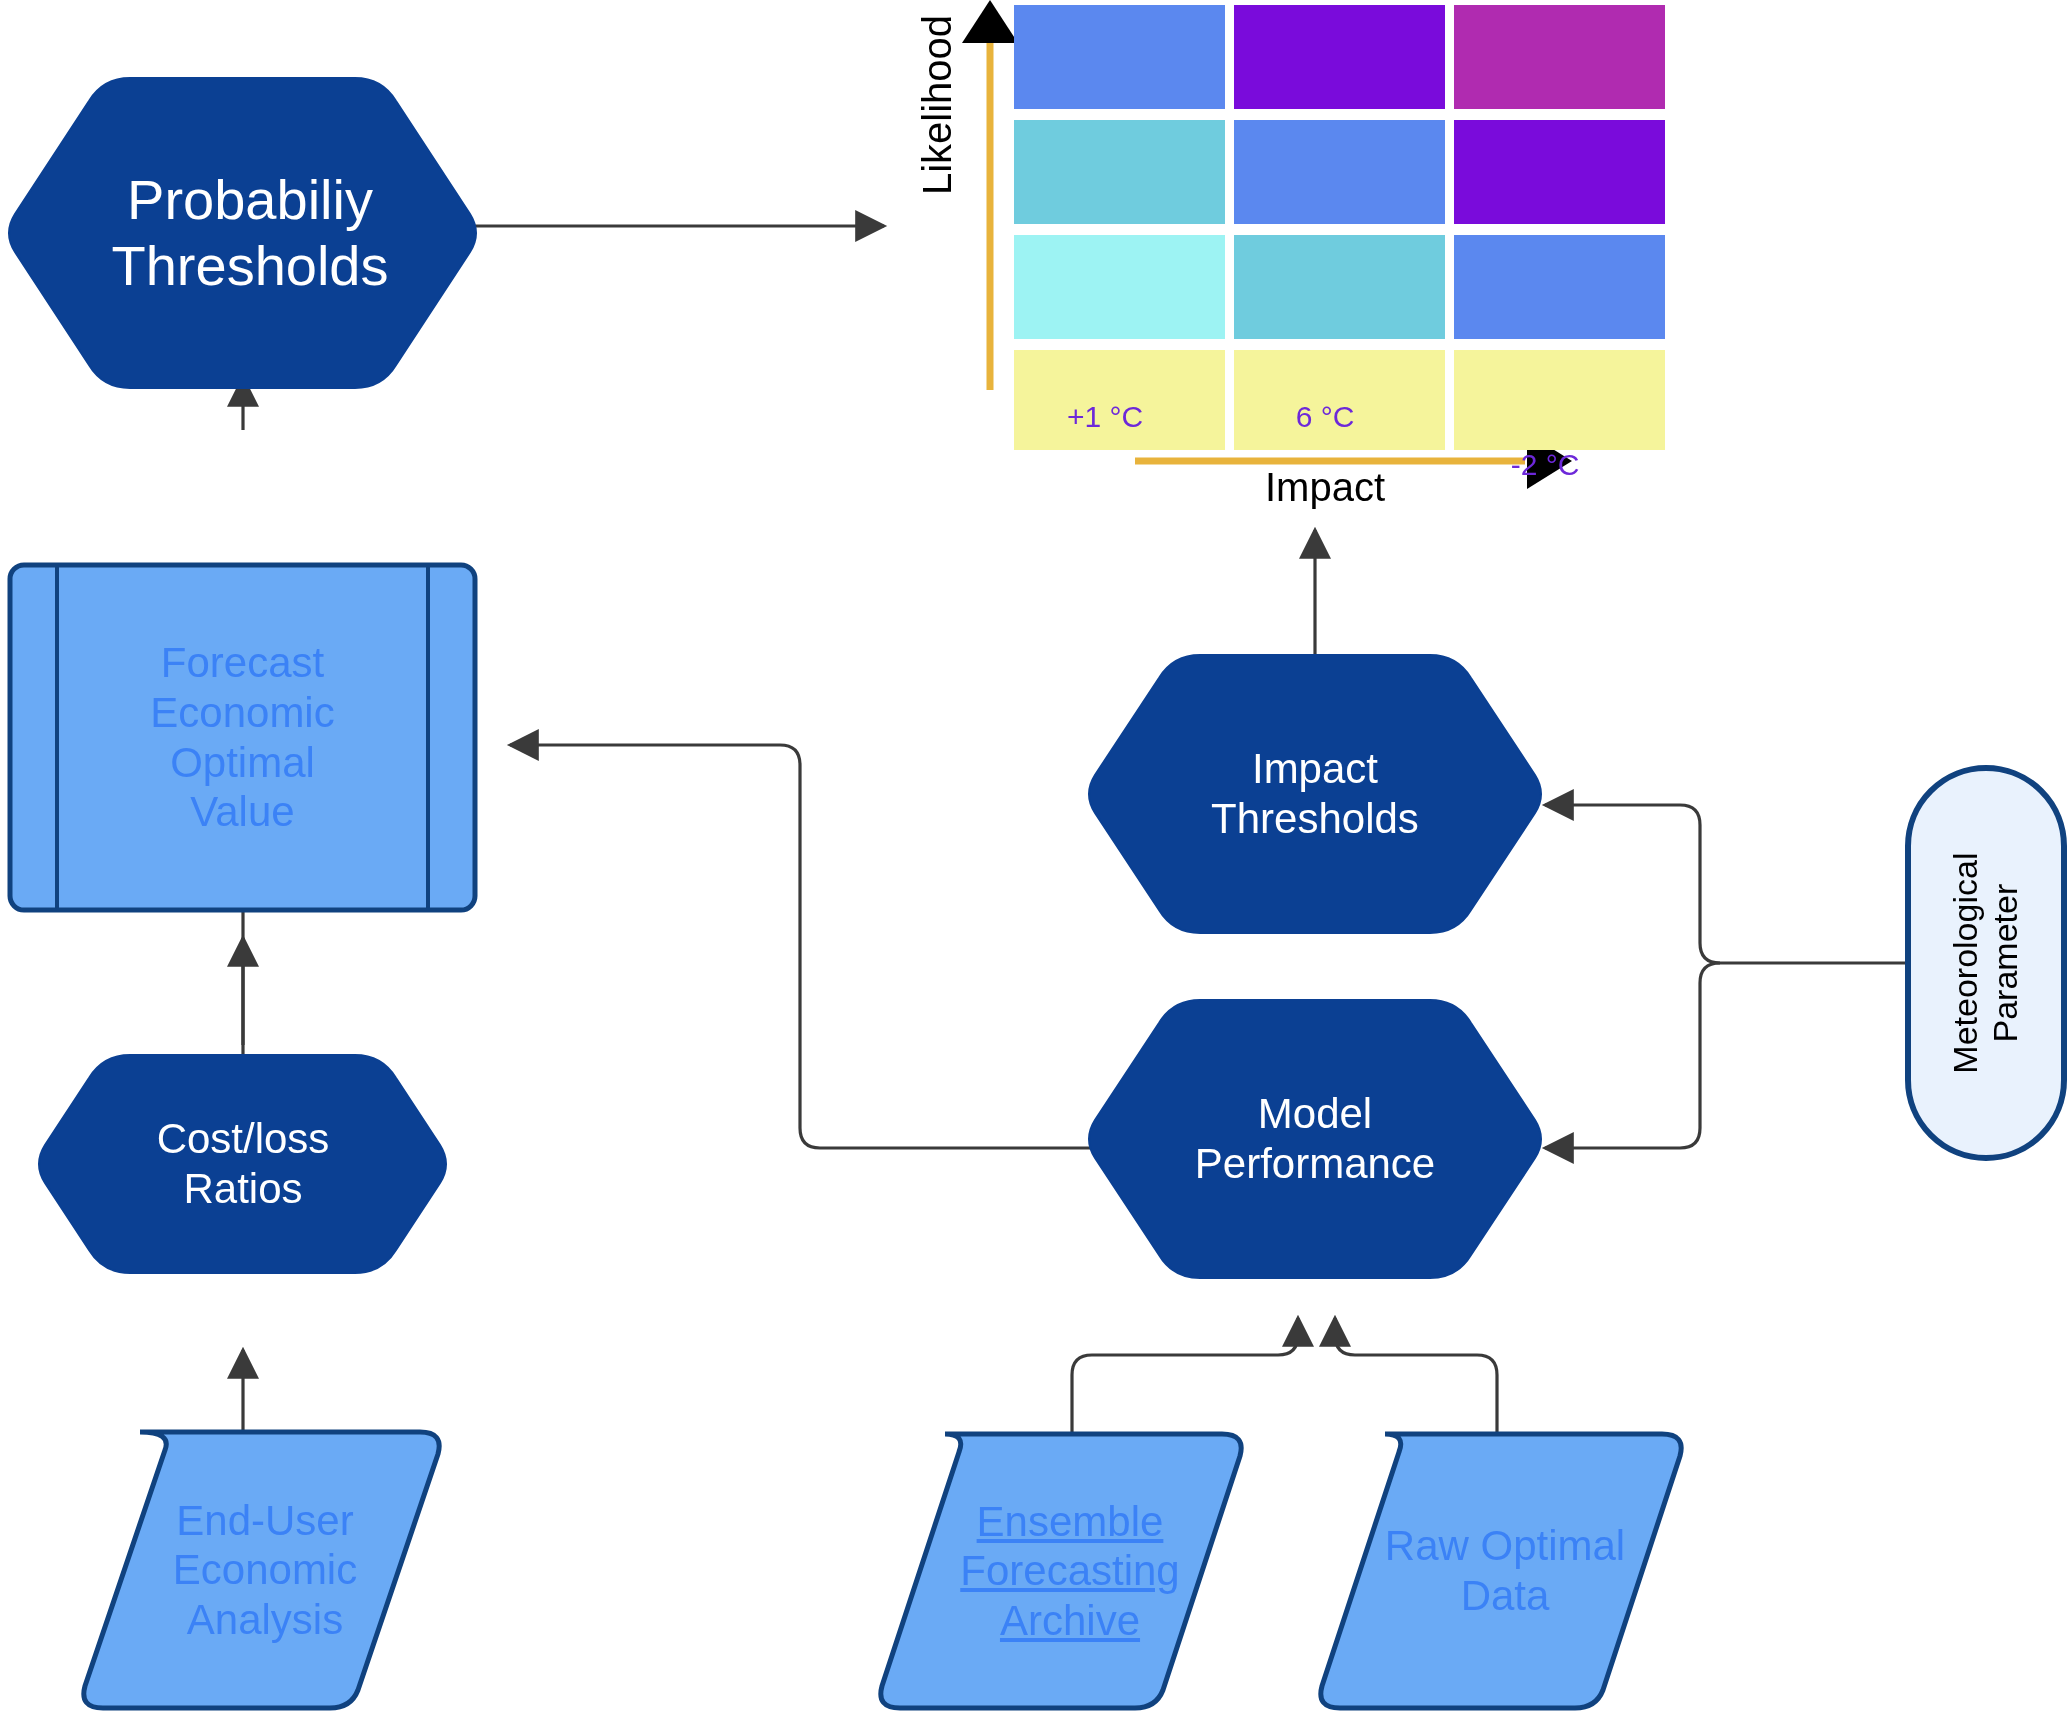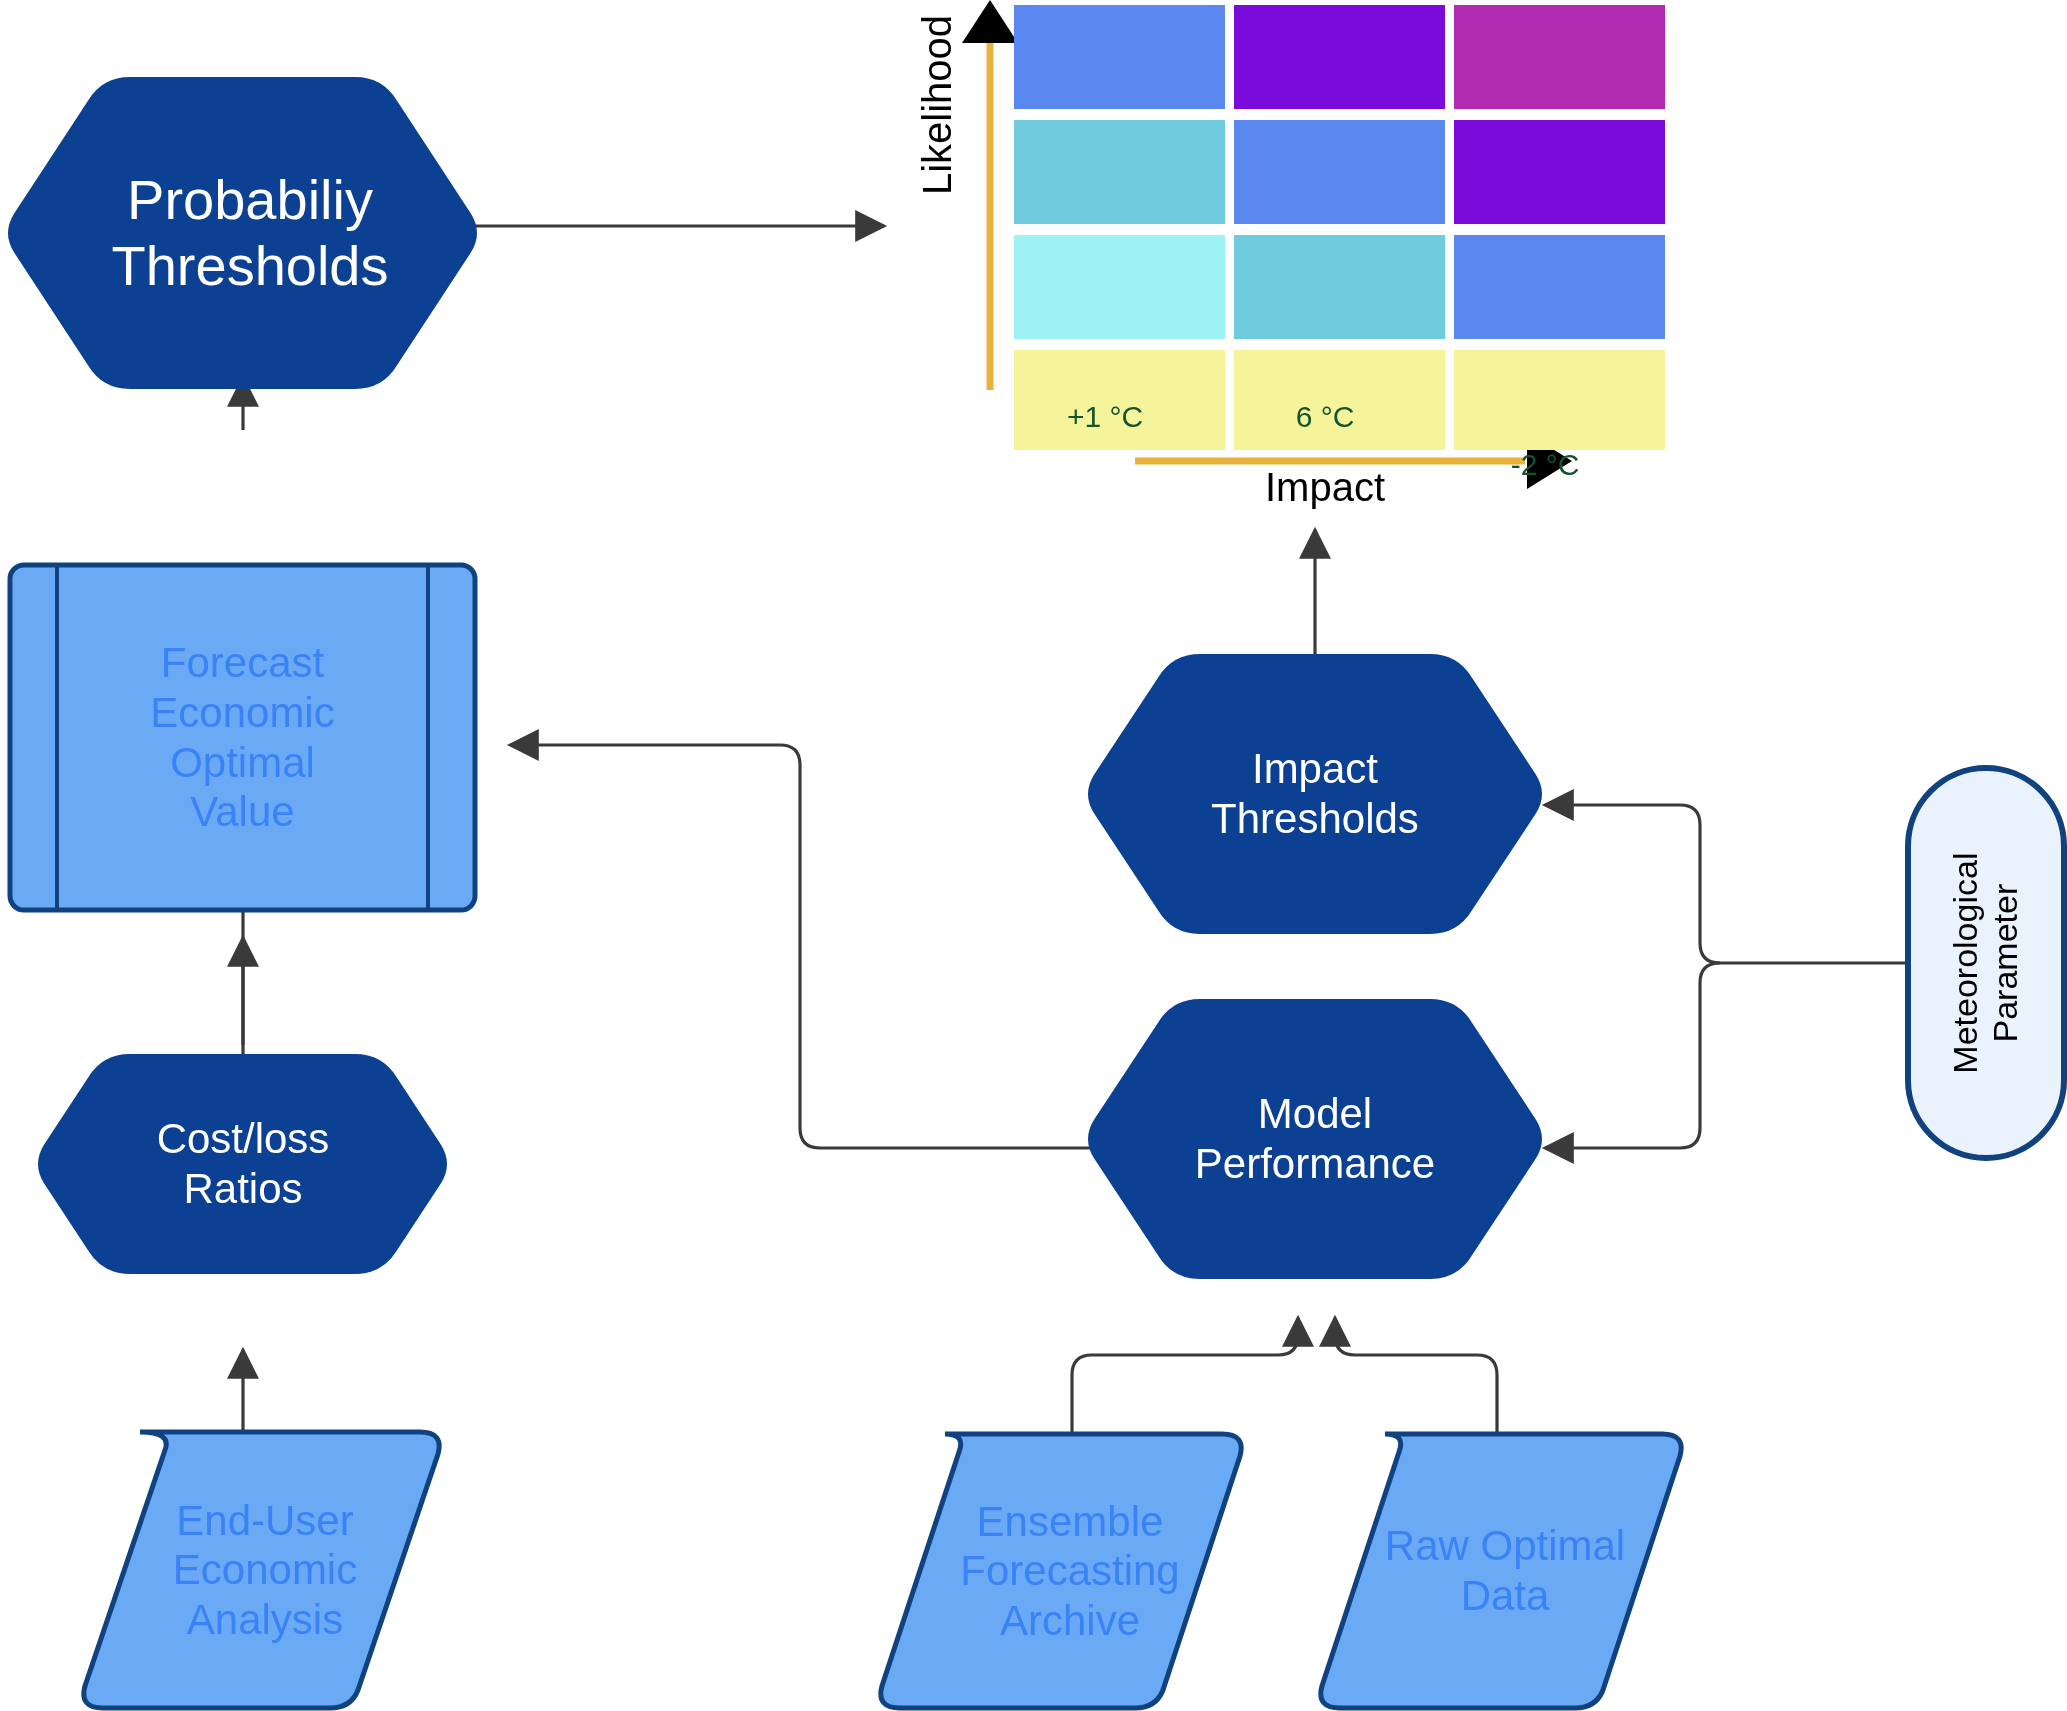--- a/index.html
+++ b/index.html
@@ -6,21 +6,21 @@
   body{font-family:"Liberation Sans","DejaVu Sans",sans-serif;}
   #stage{position:relative;width:2067px;height:1711px;background:#ffffff;overflow:hidden;}
   #stage svg.layer{position:absolute;left:0;top:0;width:2067px;height:1711px;}
   .node-label{
     position:absolute;display:flex;align-items:center;justify-content:center;
     text-align:center;line-height:1.18;pointer-events:none;white-space:pre-line;
   }
   .lbl-white{color:#ffffff;}
   .lbl-dark{color:#3b82f6;}
   .tick{
-    position:absolute;color:#14532d;font-size:30px;text-align:center;
+    position:absolute;color:#6d28d9;font-size:30px;text-align:center;
   }
   .axis-text{position:absolute;color:#000000;}
   #impact-axis-label{font-size:40px;}
   #likelihood-axis-label{
     font-size:40px;transform:rotate(-90deg);transform-origin:center center;
     white-space:nowrap;
   }
   #met-param-label{
     transform:rotate(-90deg);transform-origin:center center;white-space:pre-line;
     font-size:34px;color:#000000;text-align:center;line-height:1.18;
@@ -142,21 +142,21 @@
 Thresholds</div>
 
   <div class="node-label lbl-white" style="left:1083px;top:1000px;width:464px;height:278px;font-size:42px;">Model
 Performance</div>
 
   <div class="node-label" style="left:1908px;top:768px;width:156px;height:390px;">
     <div id="met-param-label">Meteorological
 Parameter</div>
   </div>
 
-  <div class="node-label lbl-dark" style="left:905px;top:1434px;width:330px;height:274px;font-size:42px;">Ensemble
+  <div class="node-label lbl-dark" style="left:905px;top:1434px;width:330px;height:274px;font-size:42px;text-decoration:underline;">Ensemble
 Forecasting
 Archive</div>
 
   <div class="node-label lbl-dark" style="left:1340px;top:1434px;width:330px;height:274px;font-size:42px;">Raw Optimal
 Data</div>
 
   <div class="axis-text" id="likelihood-axis-label" style="left:830px;top:80px;width:220px;height:50px;text-align:center;">Likelihood</div>
 
   <div class="axis-text" id="impact-axis-label" style="left:1175px;top:465px;width:300px;height:50px;text-align:center;">Impact</div>
 

